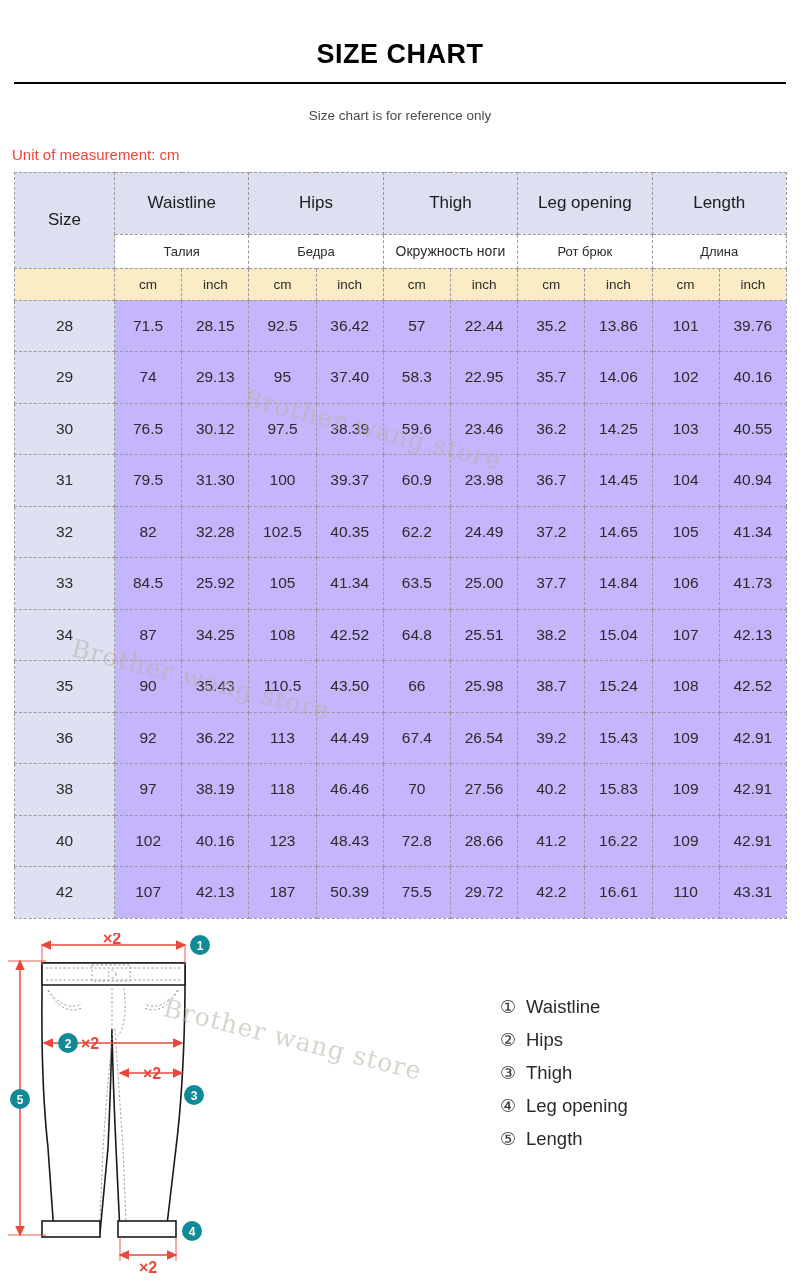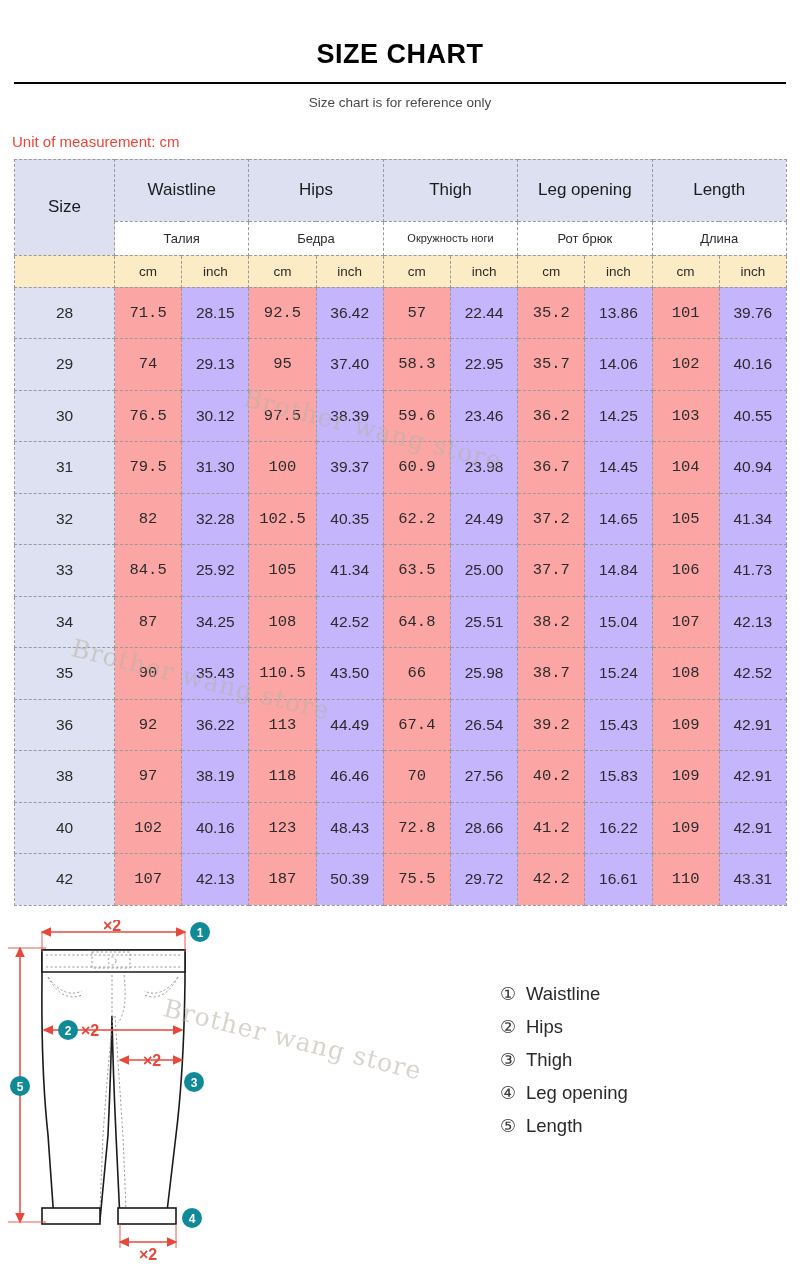--- a/index.html
+++ b/index.html
@@ -28,21 +28,21 @@
   }
   .title-rule {
     margin: 12px 14px 0 14px;
     border-top: 2px solid #000000;
     height: 0;
   }
   .subtitle {
     text-align: center;
     font-size: 13.5px;
     color: #4a4a4a;
-    margin-top: 11px;
+    margin-top: 24px;
   }
   .unit-note {
     color: #f0443a;
     font-size: 15px;
     margin: 23px 0 9px 12px;
   }
 
   
   .chart-wrap { padding: 0 14px; }
   table.size-chart {
@@ -67,31 +67,31 @@
     font-size: 17px;
     height: 62px;
     color: #1c1c1c;
   }
   tr.hdr-ru td {
     background: #ffffff;
     font-size: 13px;
     height: 34px;
     color: #2b2b2b;
   }
-  tr.hdr-ru td.small { font-size: 11px; }
+  tr.hdr-ru td.small { font-size: 14px; }
   tr.hdr-unit td {
     background: #fbecc5;
     font-size: 13.5px;
     height: 32px;
     color: #2b2b2b;
   }
 
   tbody tr td { height: 51.5px; font-size: 15.5px; }
   td.size-cell { background: #dde1f2; }
-  td.cm-cell   { background: #fca5a5; font-family: Liberation Mono, monospace; }
+  td.cm-cell   { background: #c4b5fd; }
   td.in-cell   { background: #c4b5fd; }
 
   
   .bottom {
     position: relative;
     display: flex;
     align-items: flex-start;
     margin-top: 14px;
     height: 345px;
   }

